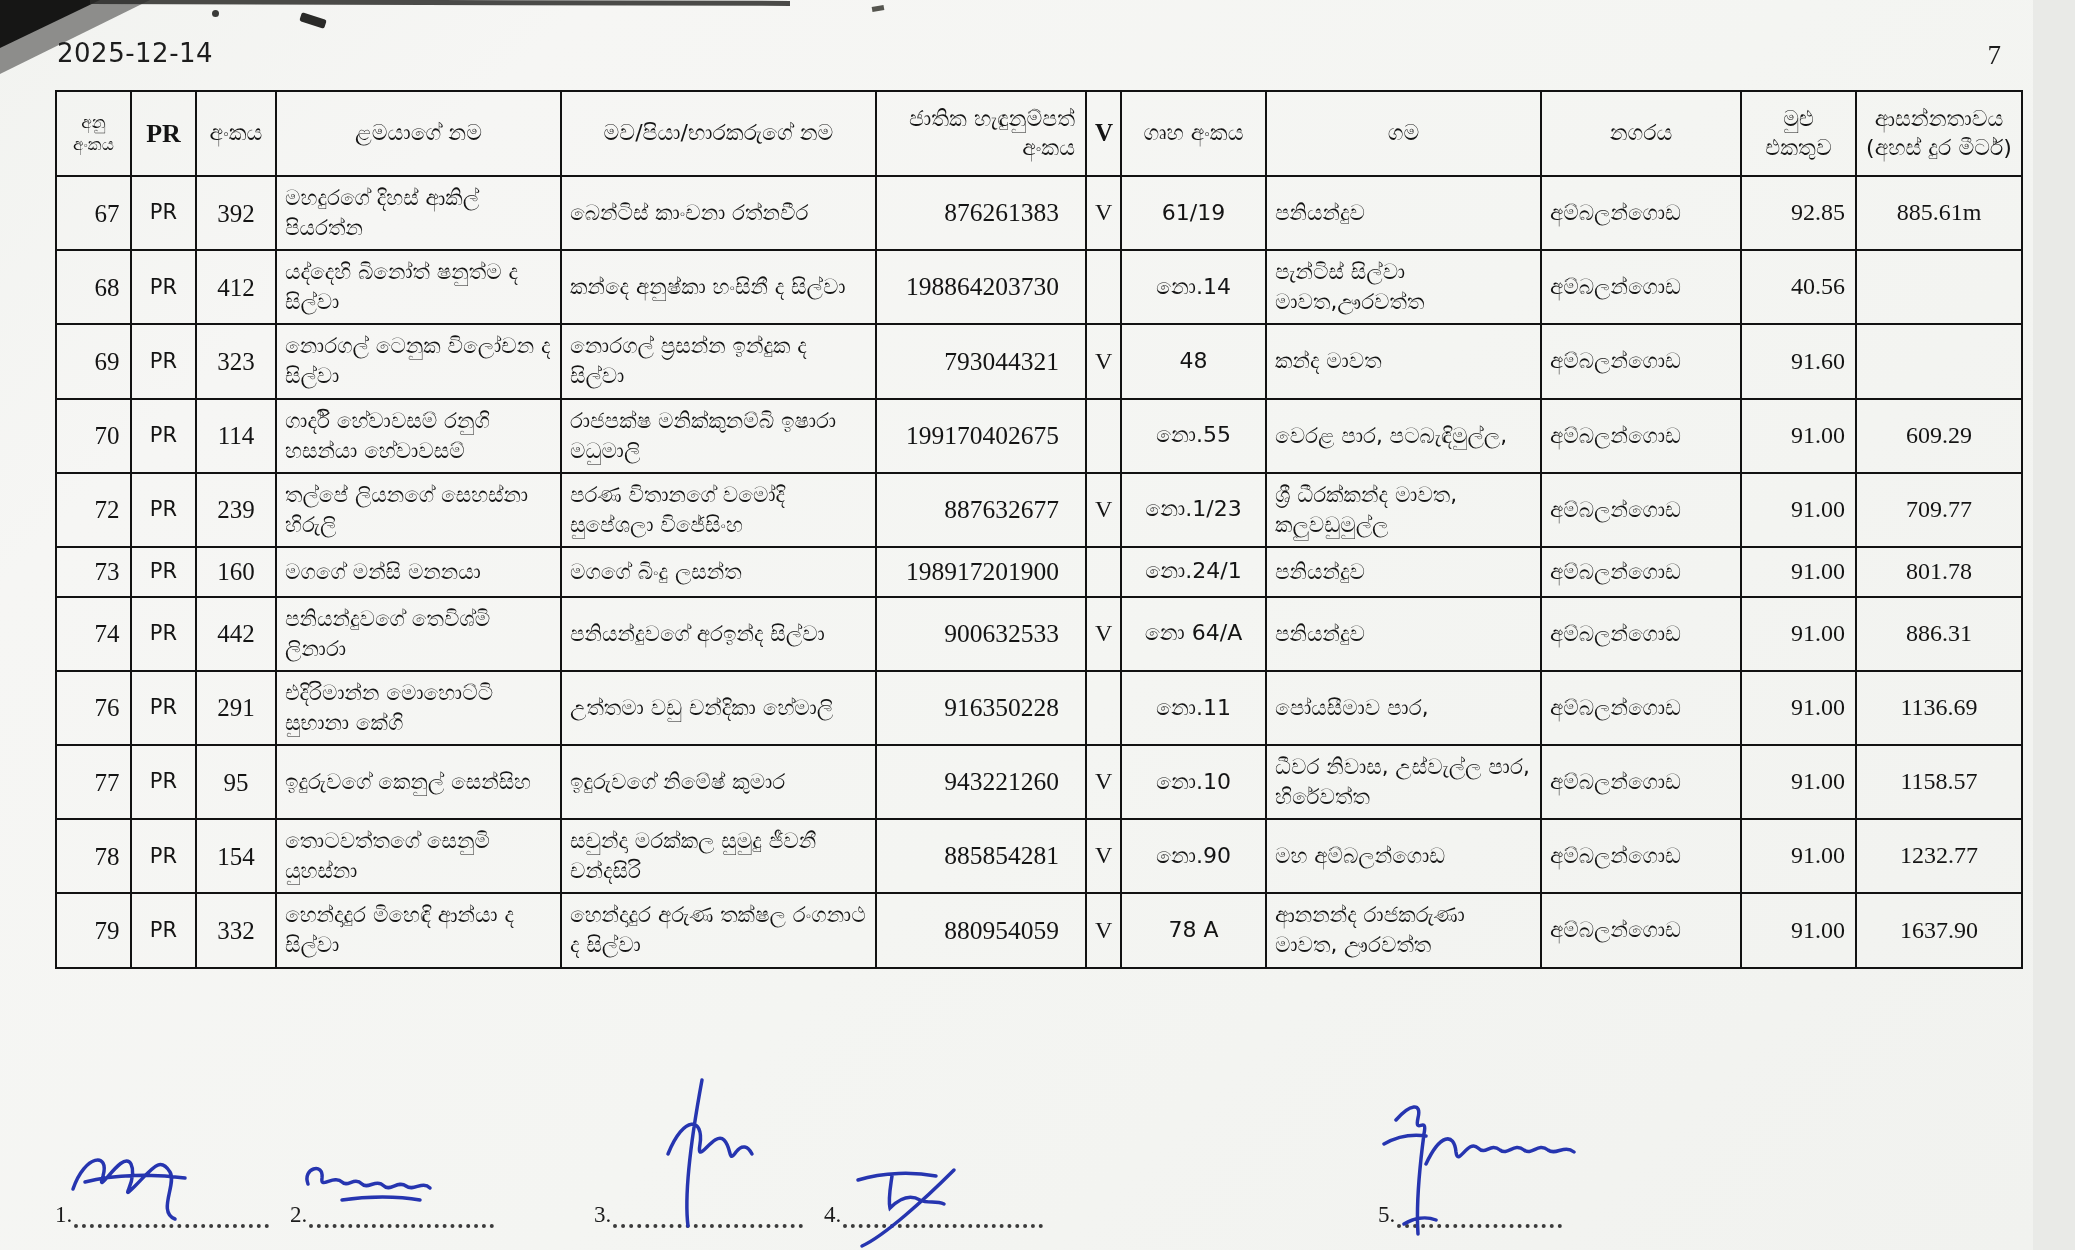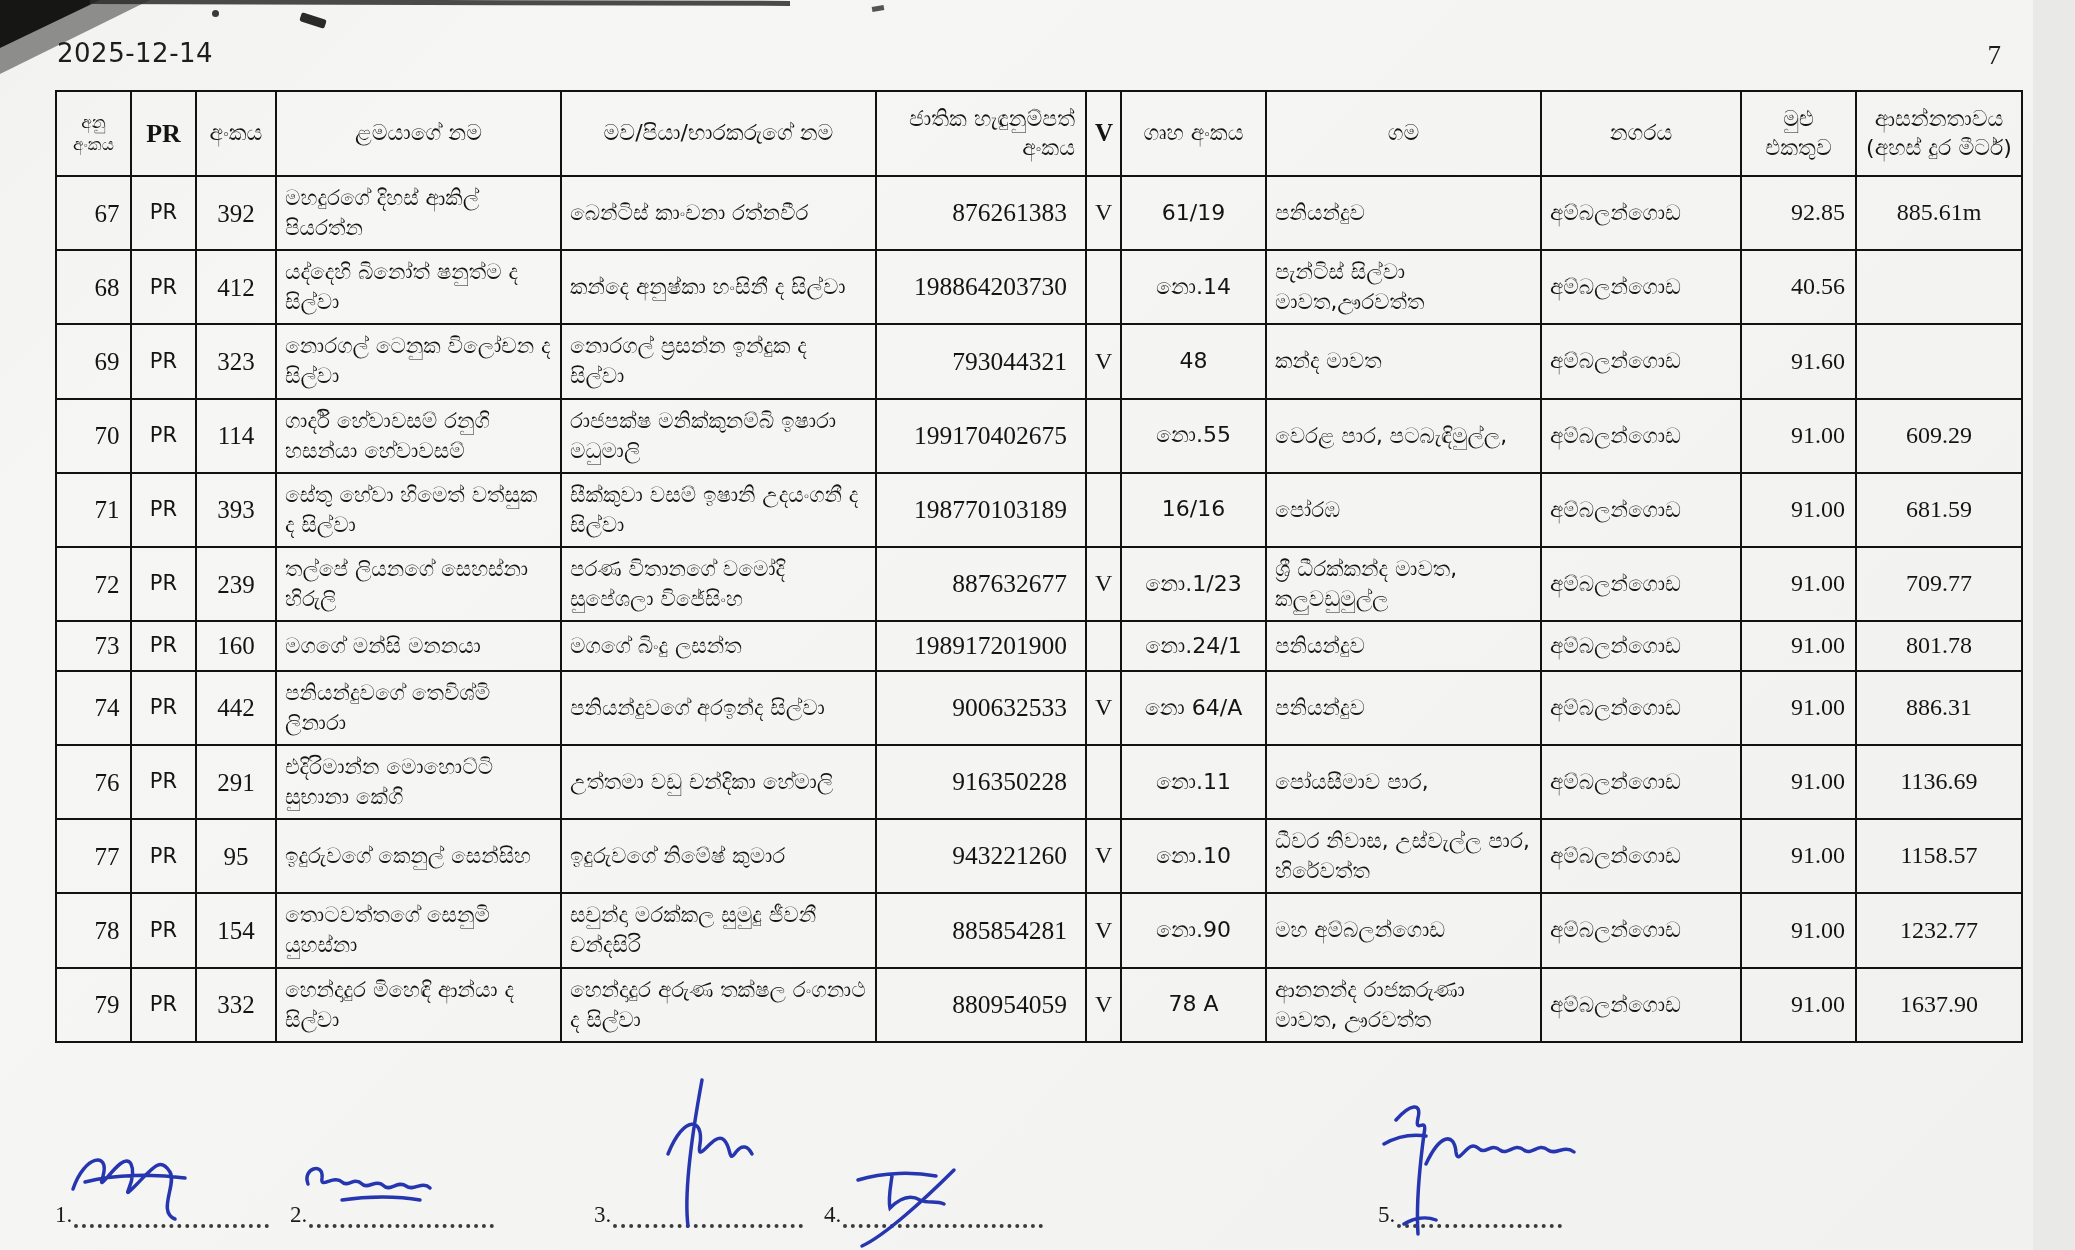--- a/index.html
+++ b/index.html
@@ -41,21 +41,21 @@
 
   th.h-no { font-size:17px; line-height:1.25; }
   th.h-pr { font-weight:bold; font-size:26px; font-family:"Liberation Serif",serif; }
   th.h-nic { text-align:right; padding-right:10px; }
   th.h-v { font-weight:bold; font-size:25px; font-family:"Liberation Serif",serif; }
 
   td.col-no { text-align:center; font-family:"Liberation Serif",serif; font-size:25px;padding-left:35px; }
   td.col-pr { text-align:center; font-size:21px; }
   td.col-number { text-align:center; font-family:"Liberation Serif",serif; font-size:25px;border-radius:15px; }
   td.col-child_name, td.col-guardian_name { text-align:left; }
-  td.col-nic { text-align:right; font-family:"Liberation Serif",serif; font-size:25.5px; padding-right:18px; }
+  td.col-nic { text-align:right; font-family:"Liberation Serif",serif; font-size:25.5px; padding-right:26px; }
   td.col-v { text-align:center; font-family:"Liberation Serif",serif; font-size:24px; }
   td.col-house_no { text-align:center; font-size:22px; }
   td.col-village { text-align:left; }
   td.col-town { text-align:left; }
   td.col-total { text-align:right; font-family:"Liberation Serif",serif; font-size:24px; padding-right:10px; }
   td.col-distance { text-align:center; font-family:"Liberation Serif",serif; font-size:24px; }
 
   .sig-row { position:absolute; left:0; top:1150px; width:2075px; height:90px; }
   .sig-slot { position:absolute; bottom:12px; display:flex; align-items:flex-end; }
   .sig-label { font-size:23px; font-family:"Liberation Serif",serif; color:#1c1c1c; margin-right:2px; }
@@ -165,34 +165,20 @@
             <td class="col-guardian_name">රාජපක්ෂ මනික්කුනම්බි ඉෂාරා මධුමාලි</td>
             <td class="col-nic">199170402675</td>
             <td class="col-v"></td>
             <td class="col-house_no">නො.55</td>
             <td class="col-village">වෙරළ පාර, පටබැඳිමුල්ල,</td>
             <td class="col-town">අම්බලන්ගොඩ</td>
             <td class="col-total">91.00</td>
             <td class="col-distance">609.29</td>
           </tr>
           <tr>
-            <td class="col-no">71</td>
-            <td class="col-pr">PR</td>
-            <td class="col-number">393</td>
-            <td class="col-child_name">සේතු හේවා හිමෙත් වත්සුක ද සිල්වා</td>
-            <td class="col-guardian_name">සීක්කුවා වසම් ඉෂානි උදයංගනී ද සිල්වා</td>
-            <td class="col-nic">198770103189</td>
-            <td class="col-v"></td>
-            <td class="col-house_no">16/16</td>
-            <td class="col-village">පෝරඹ</td>
-            <td class="col-town">අම්බලන්ගොඩ</td>
-            <td class="col-total">91.00</td>
-            <td class="col-distance">681.59</td>
-          </tr>
-          <tr>
             <td class="col-no">72</td>
             <td class="col-pr">PR</td>
             <td class="col-number">239</td>
             <td class="col-child_name">තල්පේ ලියනගේ සෙහස්නා හිරුලි</td>
             <td class="col-guardian_name">පරණ විතානගේ වමෝදි සුපේශලා විජේසිංහ</td>
             <td class="col-nic">887632677</td>
             <td class="col-v">V</td>
             <td class="col-house_no">නො.1/23</td>
             <td class="col-village">ශ්‍රී ධීරක්කන්ද මාවත, කලුවඩුමුල්ල</td>
             <td class="col-town">අම්බලන්ගොඩ</td>

